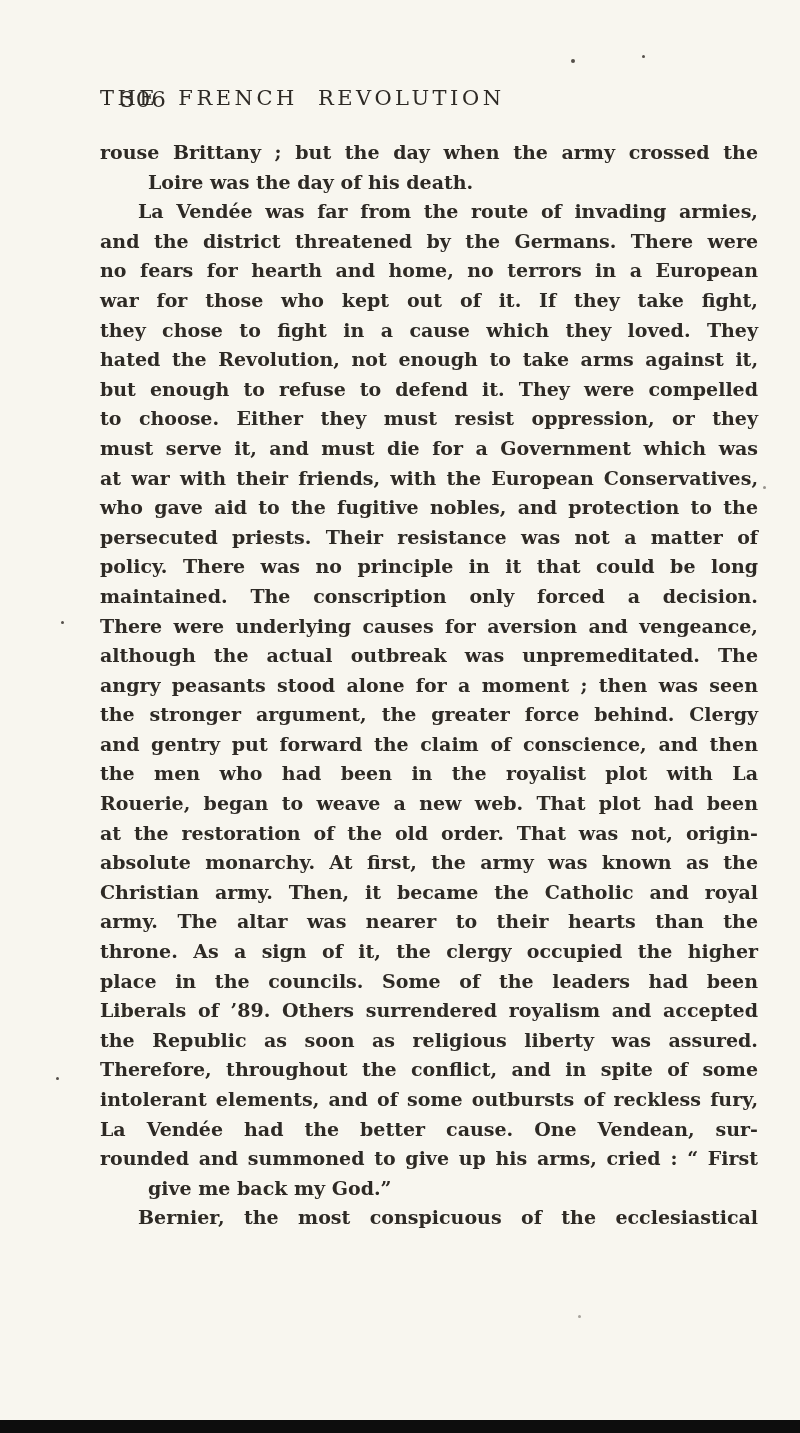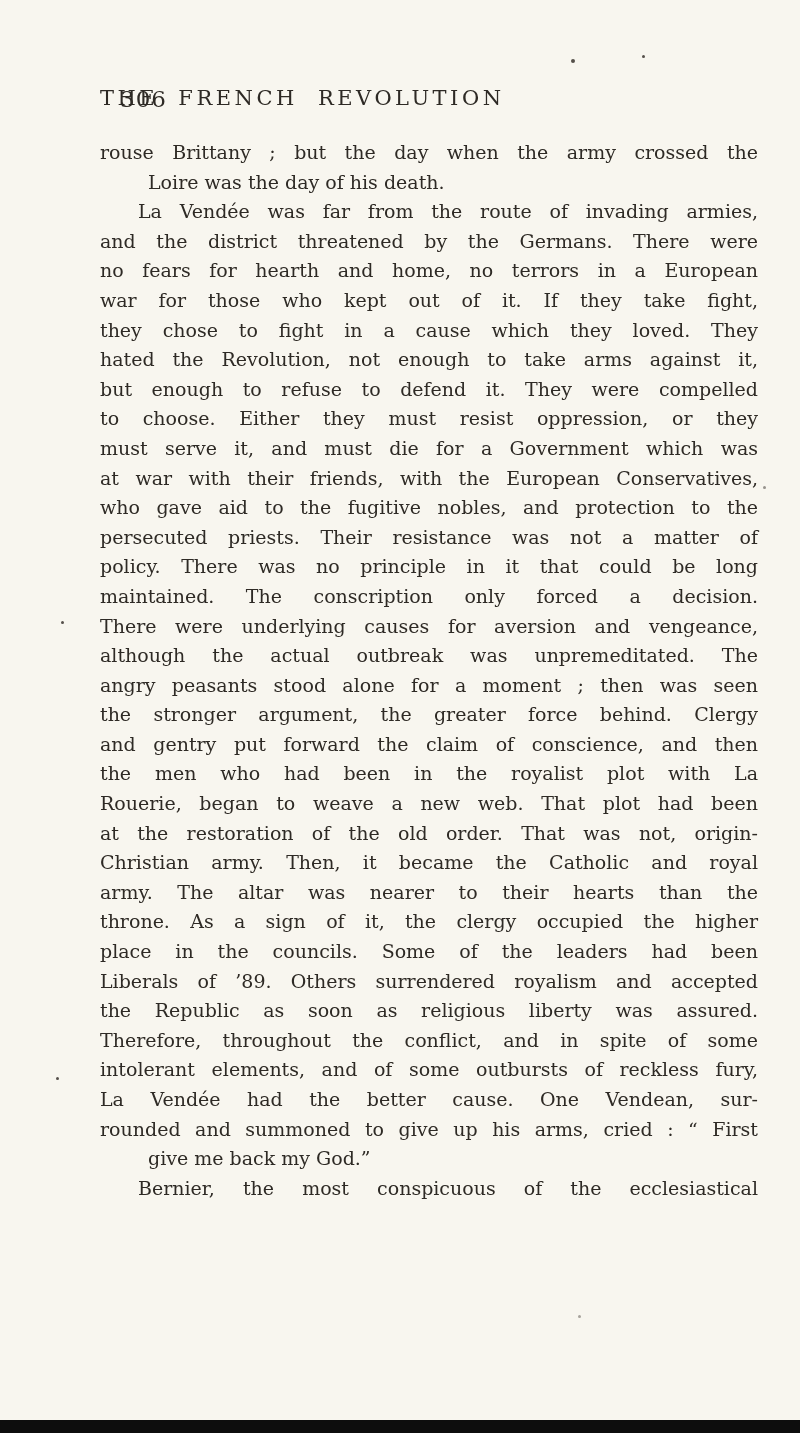--- a/index.html
+++ b/index.html
@@ -28,21 +28,21 @@
   }
   .running-title {
     display: block;
     font-size: 21px;
     letter-spacing: 3.5px;
     word-spacing: 10px;
     white-space: nowrap;
   }
   .page-body {
     position: absolute;
-    top: 138px; left: 100px; width: 658px;
+    top: 138px; left: 100px; width: 658px; font-weight: bold;
   }
   .line {
     font-size: 19px;
     line-height: 29.6px;
     text-align: justify;
     text-align-last: justify;
     -moz-text-align-last: justify;
     white-space: normal;
   }
   .line.para-end {
@@ -97,20 +97,21 @@
       <div class="line"><span>policy.  There was no principle in it that could be long</span></div>
       <div class="line"><span>maintained.  The conscription only forced a decision.</span></div>
       <div class="line"><span>There were underlying causes for aversion and vengeance,</span></div>
       <div class="line"><span>although the actual outbreak was unpremeditated.  The</span></div>
       <div class="line"><span>angry peasants stood alone for a moment ; then was seen</span></div>
       <div class="line"><span>the stronger argument, the greater force behind.  Clergy</span></div>
       <div class="line"><span>and gentry put forward the claim of conscience, and then</span></div>
       <div class="line"><span>the men who had been in the royalist plot with La</span></div>
       <div class="line"><span>Rouerie, began to weave a new web.  That plot had been</span></div>
       <div class="line"><span>at the restoration of the old order.  That was not, origin-</span></div>
+      <div class="line"><span>absolute monarchy.  At first, the army was known as the</span></div>
       <div class="line"><span>Christian army.  Then, it became the Catholic and royal</span></div>
       <div class="line"><span>army.  The altar was nearer to their hearts than the</span></div>
       <div class="line"><span>throne.  As a sign of it, the clergy occupied the higher</span></div>
       <div class="line"><span>place in the councils.  Some of the leaders had been</span></div>
       <div class="line"><span>Liberals of ’89.  Others surrendered royalism and accepted</span></div>
       <div class="line"><span>the Republic as soon as religious liberty was assured.</span></div>
       <div class="line"><span>Therefore, throughout the conflict, and in spite of some</span></div>
       <div class="line"><span>intolerant elements, and of some outbursts of reckless fury,</span></div>
       <div class="line"><span>La Vendée had the better cause.  One Vendean, sur-</span></div>
       <div class="line"><span>rounded and summoned to give up his arms, cried : “ First</span></div>

